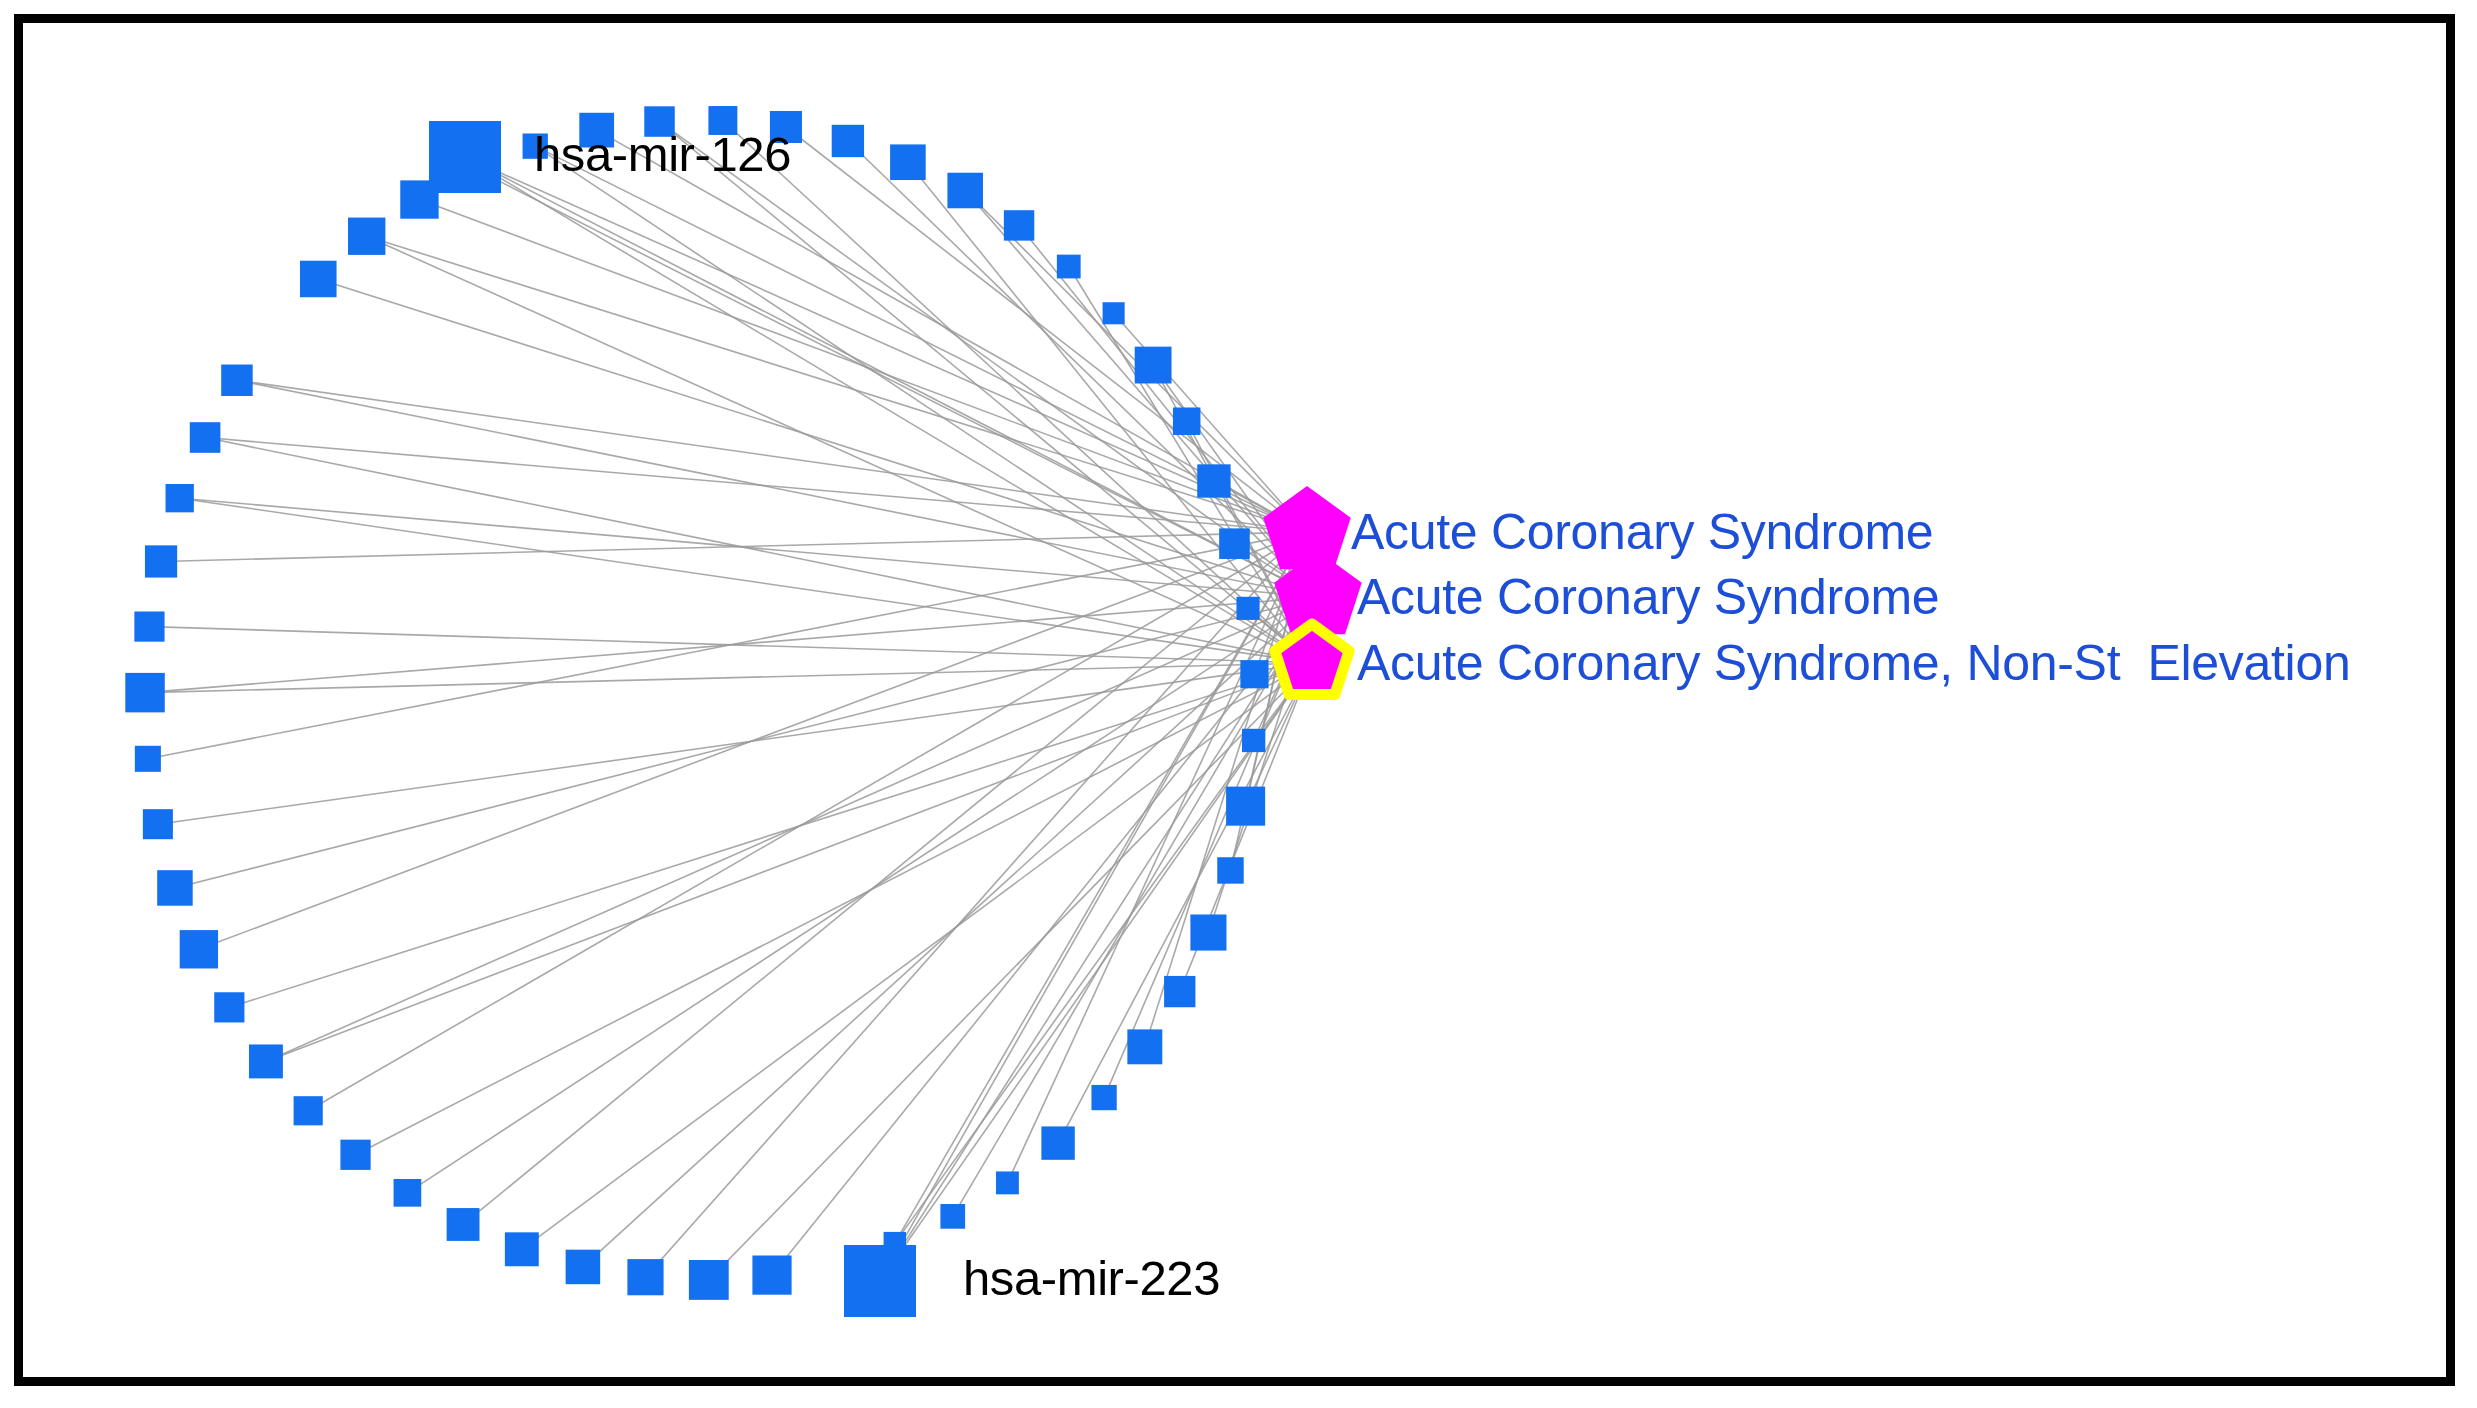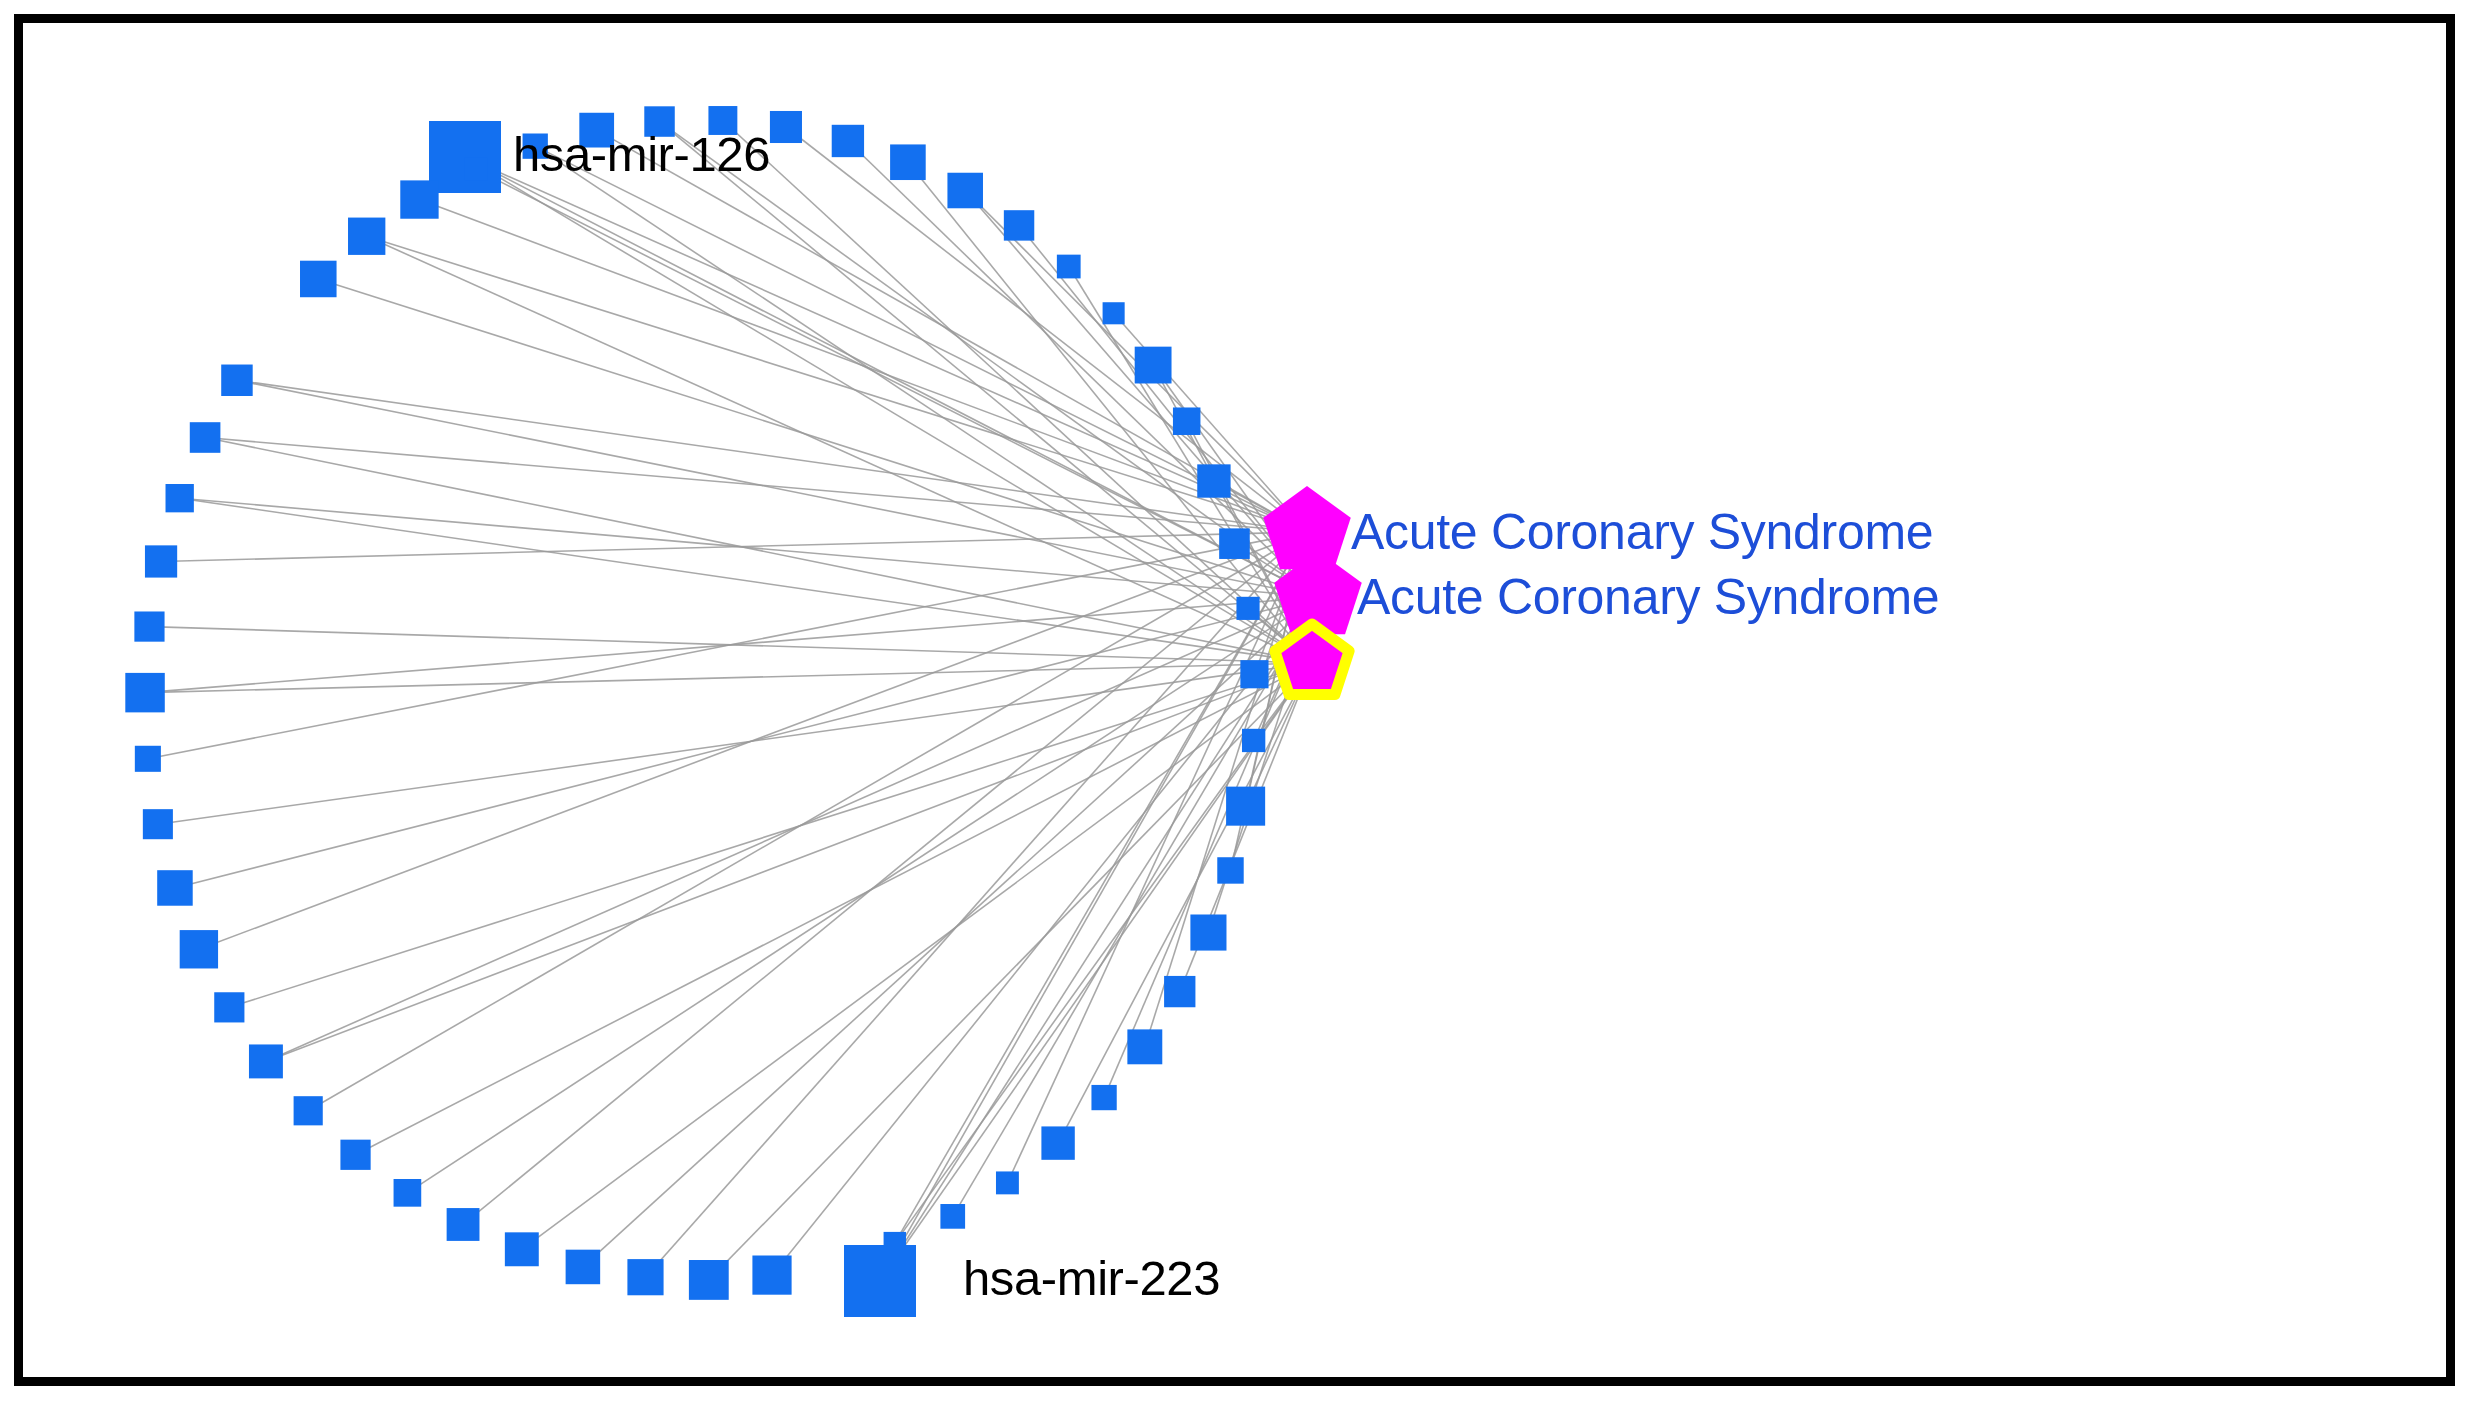--- a/index.html
+++ b/index.html
@@ -192,21 +192,22 @@
         <rect x="189.7839911845668" y="422.19757551868486" width="30.61645484371877" height="30.61645484371877" fill="#1370f0"></rect>
         <rect x="221.2154122377517" y="364.5252620897258" width="31.47016978704844" height="31.47016978704844" fill="#1370f0"></rect>
       </g>
     <g id="disease-layer">
         <polygon points="1307.00,486.00 1350.75,517.79 1334.04,569.21 1279.96,569.21 1263.25,517.79" fill="#ff00ff"></polygon>
         <polygon points="1318.00,551.00 1361.75,582.79 1345.04,634.21 1290.96,634.21 1274.25,582.79" fill="#ff00ff"></polygon>
         <polygon points="1312.00,624.00 1349.09,650.95 1334.92,694.55 1289.08,694.55 1274.91,650.95" fill="#ff00ff" stroke="#ffff00" stroke-width="11" stroke-linejoin="round"></polygon>
       </g>
   </svg>
 
-  <span class="node-label" id="lbl-mir126" style="left: 513px; top: 130px;">hsa-mir-126</span>
+  <span class="node-label" id="lbl-mir126" style="left: 534px; top: 130px;">hsa-mir-126</span>
 
   <span class="node-label" id="lbl-mir223" style="left: 943px; top: 1254px; margin-left: 20px;">hsa-mir-223</span>
 
   <span class="disease-label" id="lbl-acs1" style="left: 1351px; top: 507px;">Acute Coronary Syndrome</span>
 
   <span class="disease-label" id="lbl-acs2" style="left: 1357px; top: 572px;">Acute Coronary Syndrome</span>
 
+  <span class="disease-label" id="lbl-acs3" style="left: 1357px; top: 638px;">Acute Coronary Syndrome, Non-St  Elevation</span>
 </div>
 
 </body></html>

